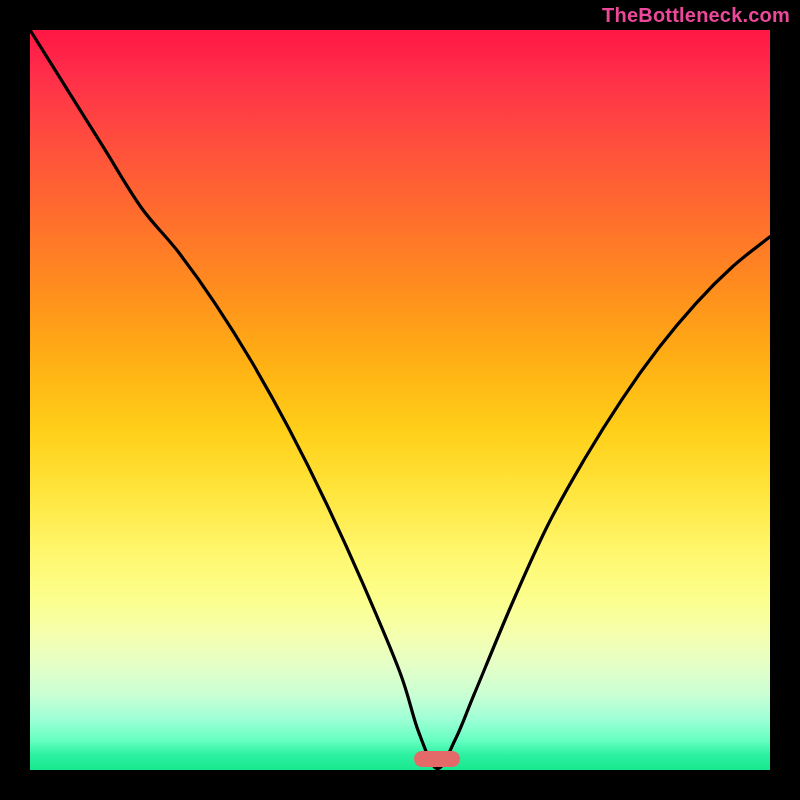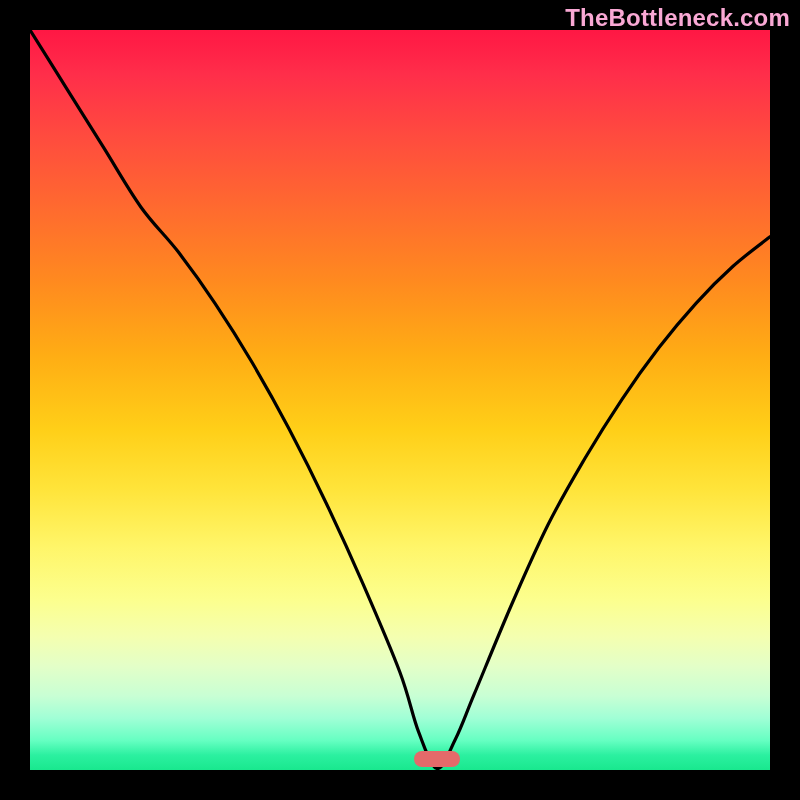--- a/index.html
+++ b/index.html
@@ -16,22 +16,22 @@
     left: 0;
     top: 0;
     width: 800px;
     height: 800px;
     background: #000;
   }
   .watermark {
     position: absolute;
     top: 4px;
     right: 10px;
-    color: #f9a8d4;
-    font-size: 24px;
+    color: #ec4899;
+    font-size: 20px;
     font-weight: 600;
     letter-spacing: 0.2px;
     user-select: none;
   }
   .plot {
     position: absolute;
     left: 30px;
     top: 30px;
     width: 740px;
     height: 740px;

